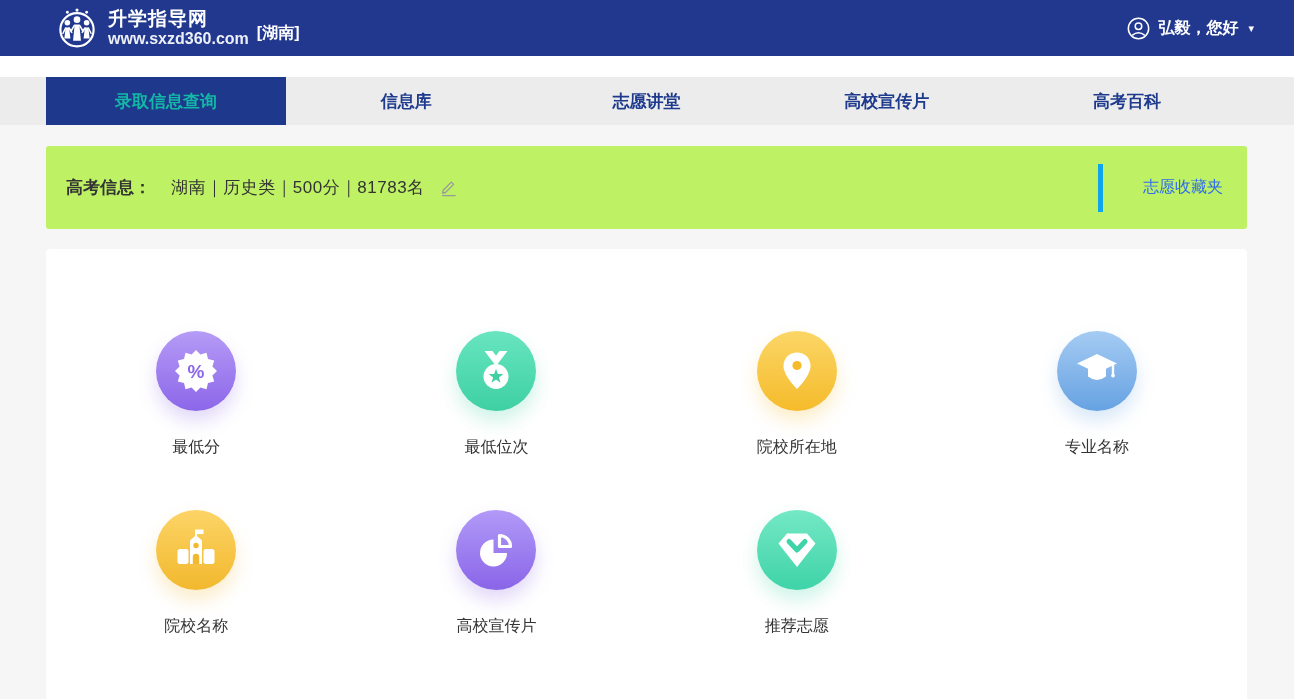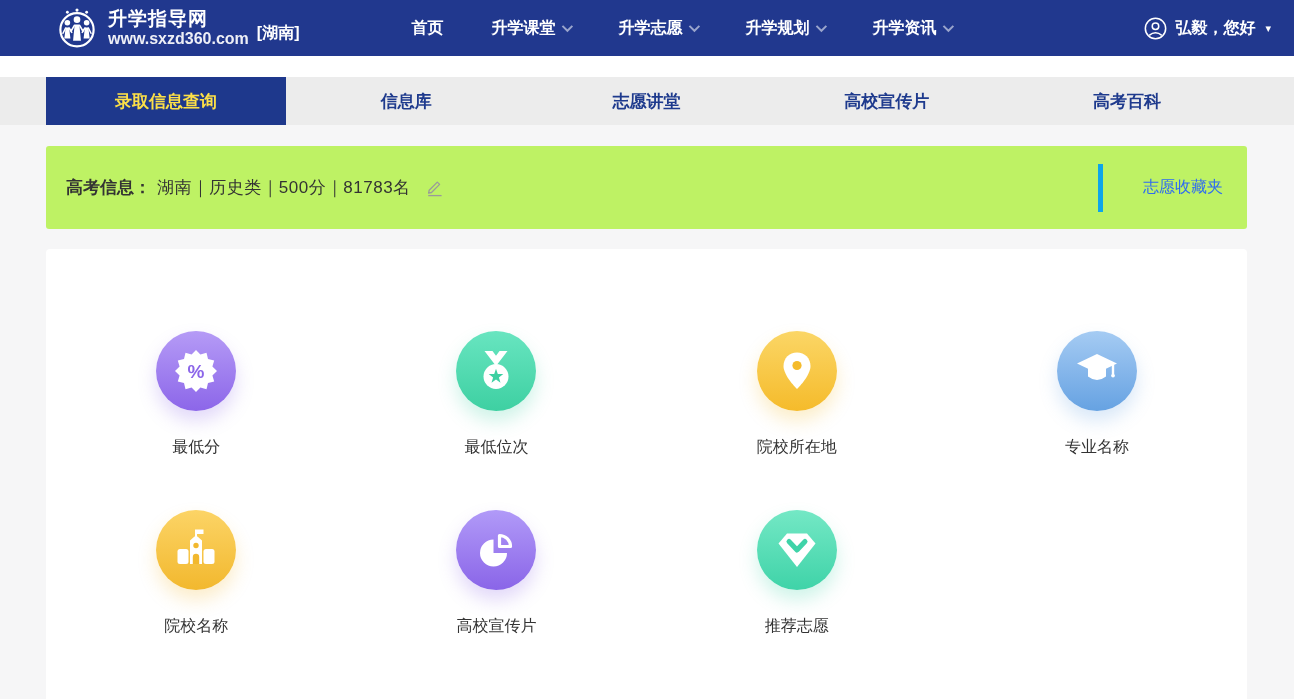--- a/index.html
+++ b/index.html
@@ -1,20 +1,20 @@
 <!DOCTYPE html>
 <html><head>
 <meta charset="utf-8">
 <style>
   * { margin:0; padding:0; box-sizing:border-box; }
   html,body { width:1294px; height:699px; overflow:hidden; background:#f6f6f7;
     font-family:"Liberation Sans","DejaVu Sans",sans-serif; }
 
   
-  .navbar { height:56px; background:#21388e; display:flex; align-items:center; padding:0 23px 0 56px; }
+  .navbar { height:56px; background:#21388e; display:flex; align-items:center; padding:0 40px 0 56px; }
   .logo { display:flex; align-items:center; cursor:pointer; }
   .logo-emblem { width:42px; height:42px; margin-right:10px; flex:none; }
   .logo-texts { display:flex; flex-direction:column; line-height:1.05; }
   .logo-title { color:#fff; font-size:19px; font-weight:bold; letter-spacing:1px; }
   .logo-url { color:#fff; font-size:16px; opacity:.92; margin-top:2px;font-weight:bold; }
   .logo-region { color:#fff; font-size:16px; font-weight:bold; margin-left:8px; margin-top:10px; }
   .nav { display:flex; align-items:center; gap:48px; margin-left:112px; }
   .nav a { color:#fff; text-decoration:none; font-size:16px; font-weight:bold; display:flex; align-items:center; gap:7px; }
   .chev { width:8px; height:8px; border-right:2px solid rgba(255,255,255,.55); border-bottom:2px solid rgba(255,255,255,.55);
     transform:rotate(45deg) translateY(-2px); display:inline-block; }
@@ -22,28 +22,28 @@
   .caret { font-size:11px; margin-left:2px; }
 
   
   .strip { height:21px; background:#fff; }
 
   
   .tabbar { height:48px; background:#ececec; }
   .tabs { width:1201px; margin-left:46px; height:48px; display:flex; }
   .tab { flex:1; display:flex; align-items:center; justify-content:center;
     font-size:17px; font-weight:bold; color:#1e3a8d; cursor:pointer; }
-  .tab.active { background:#1e388c; color:#fde047; }
+  .tab.active { background:#1e388c; color:#14b8a6; }
 
   
   .info-card { width:1201px; margin:21px auto 0 46px; height:83px; background:#bef264; border-radius:3px;
     display:flex; align-items:center; padding:0 0 0 20px; }
   .info-left { display:flex; align-items:center; font-size:17px; color:#333; }
   .info-label { font-weight:bold; }
-  .info-value { margin-left:6px; letter-spacing:.5px; }
+  .info-value { margin-left:20px; letter-spacing:.5px; }
   .edit-btn { margin-left:14px; cursor:pointer; display:flex; align-items:center; }
   .fav-wrap { margin-left:auto; height:48px; display:flex; align-items:center;
     border-left:5px solid #0ea5e9; padding:0 24px 0 40px; }
   .fav-link { font-size:16px; color:#2e6bf2; text-decoration:none; }
 
   
   .main-card { width:1201px; margin:20px auto 0 46px; height:500px; background:#fff; border-radius:4px; }
   .grid { display:grid; grid-template-columns:repeat(4,1fr); row-gap:52px; padding-top:82px; }
   .cell { display:flex; flex-direction:column; align-items:center; cursor:pointer; }
   .circle { width:80px; height:80px; border-radius:50%; display:flex; align-items:center; justify-content:center; }
@@ -67,41 +67,20 @@
       <path d="M19.5 38.5 L21.3 20 L26.7 20 L28.5 38.5 Z" fill="#fff"></path>
       <path d="M11 24 L8 30 M15 24 L18 29 M33 24 L30 29 M37 24 L40 30 M21 21 L17 28 M27 21 L31 28" stroke="#fff" stroke-width="1.8" stroke-linecap="round"></path>
     </svg>
     <div class="logo-texts">
       <span class="logo-title">升学指导网</span>
       <span class="logo-url">www.sxzd360.com</span>
     </div>
     <span class="logo-region">[湖南]</span>
   </div>
 
-  <nav class="nav">
-    <a href="#">
-        <span>首页</span>
-      </a>
-    <a href="#">
-        <span>升学课堂</span>
-        <i class="chev"></i>
-      </a>
-    <a href="#">
-        <span>升学志愿</span>
-        <i class="chev"></i>
-      </a>
-    <a href="#">
-        <span>升学规划</span>
-        <i class="chev"></i>
-      </a>
-    <a href="#">
-        <span>升学资讯</span>
-        <i class="chev"></i>
-      </a>
-  </nav>
 
   <div class="user">
     <svg width="23" height="23" viewBox="0 0 24 24">
       <circle cx="12" cy="12" r="10.6" fill="none" stroke="#fff" stroke-width="1.6"></circle>
       <circle cx="12" cy="9.6" r="3.4" fill="none" stroke="#fff" stroke-width="1.6"></circle>
       <path d="M5.4 19.2 Q12 13.8 18.6 19.2" fill="none" stroke="#fff" stroke-width="1.6"></path>
     </svg>
     <span>弘毅，您好</span>
     <span class="caret">▾</span>
   </div>

